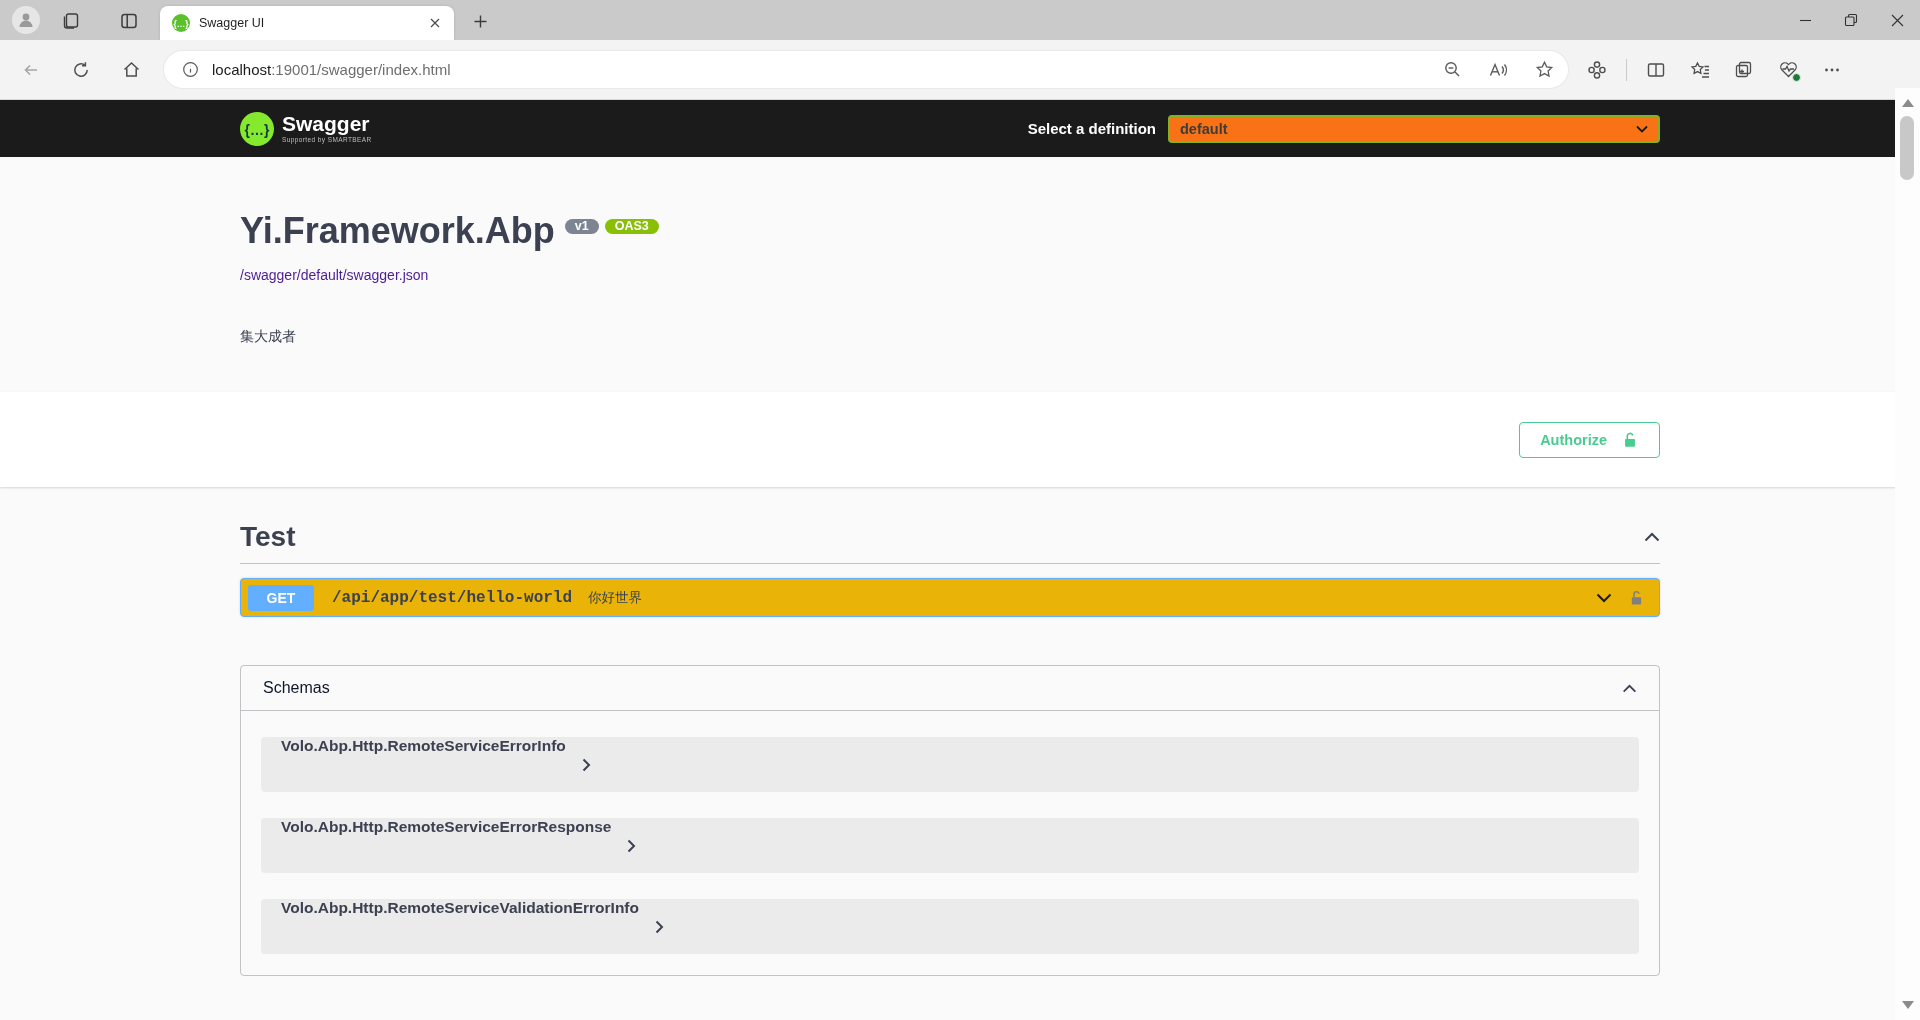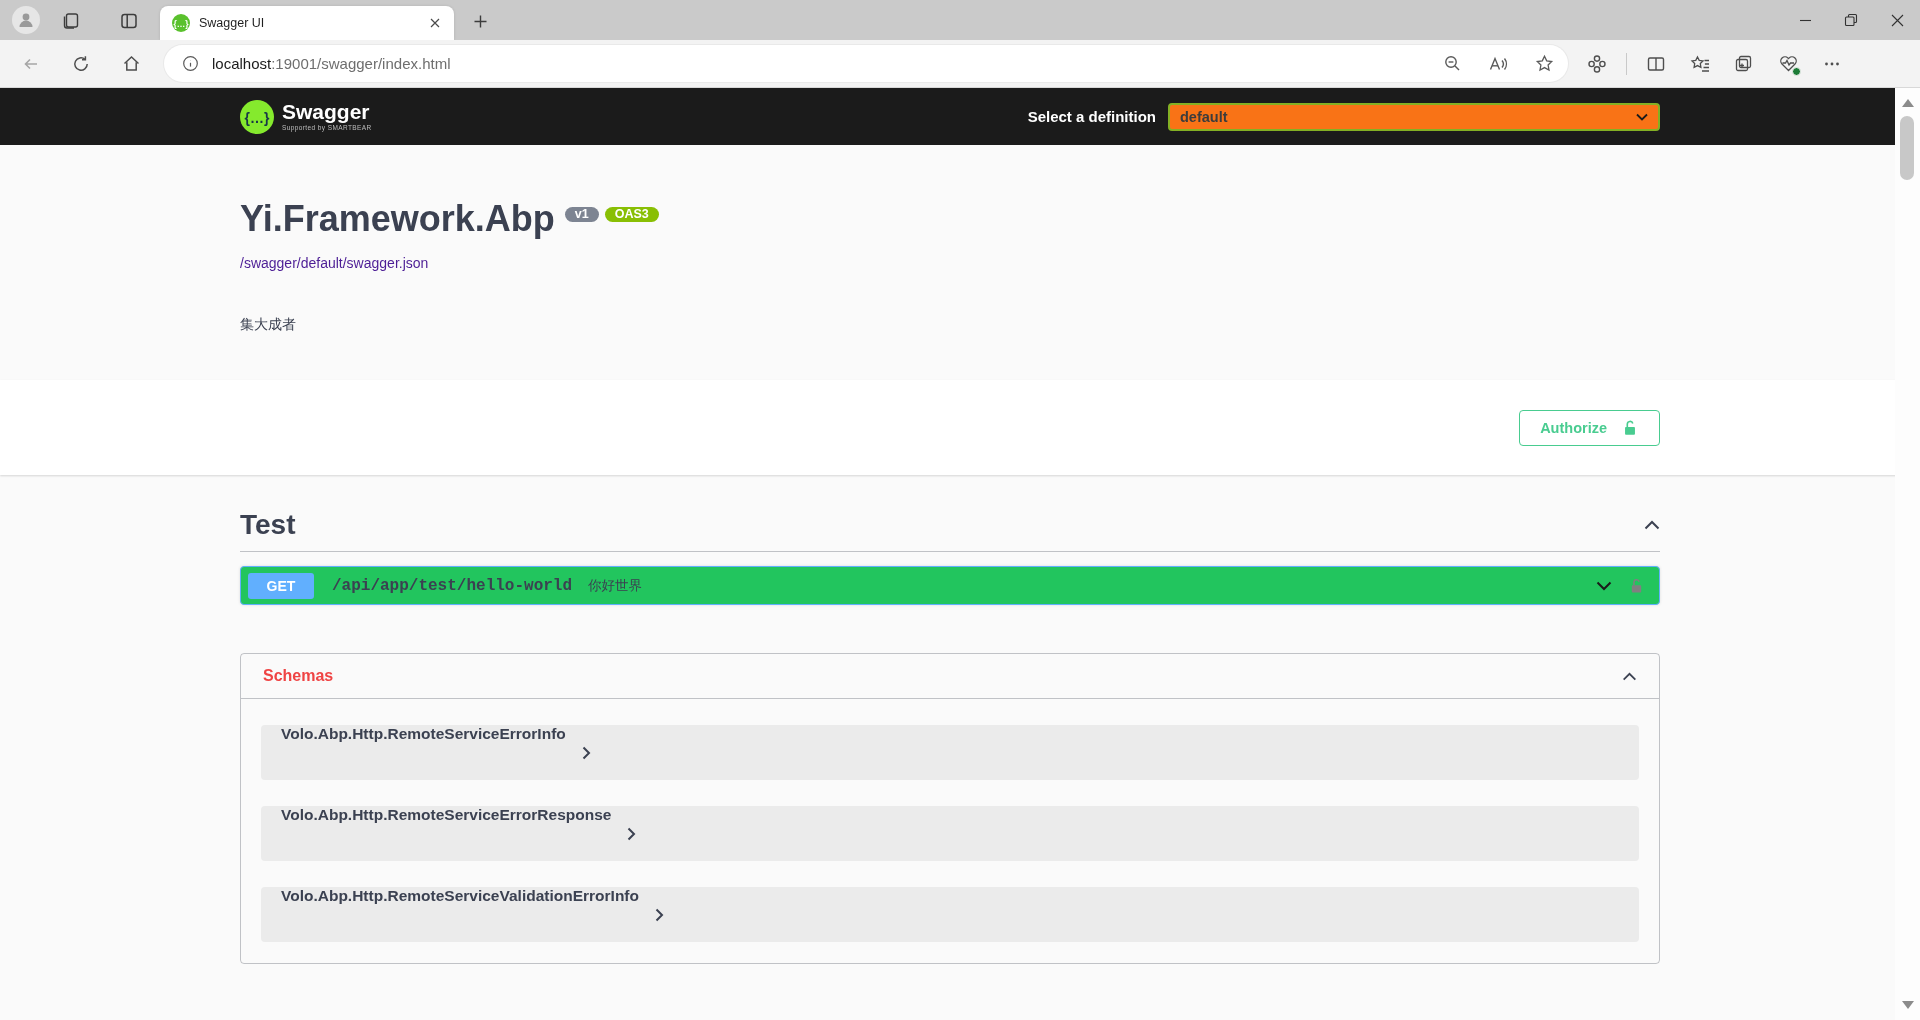--- a/index.html
+++ b/index.html
@@ -17,21 +17,21 @@
   .favicon { width:18px; height:18px; border-radius:50%; background:#5ac12d; display:flex;
     align-items:center; justify-content:center; flex:none; }
   .favicon svg text { fill:#fff; font-weight:bold; }
   .tab-title { margin-left:9px; font-size:12.5px; color:#1f1f1f; flex:1; white-space:nowrap; overflow:hidden; }
   .tab-close { width:18px; height:18px; display:flex; align-items:center; justify-content:center; cursor:pointer; }
   .newtab { position:absolute; left:468px; top:9px; width:24px; height:24px; display:flex;
     align-items:center; justify-content:center; cursor:pointer; }
   .wincontrols { position:absolute; right:0; top:0; height:40px; display:flex; }
   .winbtn { width:46px; height:40px; display:flex; align-items:center; justify-content:center; cursor:pointer; }
 
-  .toolbar { height:48px; background:#f3f3f3; display:flex; align-items:center;
+  .toolbar { height:60px; background:#f3f3f3; display:flex; align-items:center;
     border-bottom:1px solid #d8d8d8; position:relative; }
   .navbtn { width:34px; height:34px; display:flex; align-items:center; justify-content:center;
     border-radius:6px; cursor:pointer; flex:none; }
   .navbtn.back { margin-left:14px; } .navbtn { margin-left:16px; }
   .addressbar { margin-left:16px; width:1404px; height:37px; border-radius:19px; background:#fff;
     box-shadow:0 0 0 1px #e9e9e9; display:flex; align-items:center; padding:0 10px 0 14px; cursor:text; }
   .siteinfo { width:24px; height:24px; display:flex; align-items:center; justify-content:center;
     border-radius:50%; cursor:pointer; flex:none; }
   .url { margin-left:10px; font-size:15px; flex:1; white-space:nowrap; }
   .url .host { color:#1b1b1b; } .url .rest { color:#6e6e6e; }
@@ -77,34 +77,34 @@
   .scheme-inner { width:1420px; margin-left:240px; display:flex; }
   .authorize-btn { margin-left:auto; display:inline-flex; align-items:center; gap:14px;
     border:1px solid #49cc90; color:#49cc90; background:#fff; border-radius:4px;
     padding:8px 20px; font-size:14.5px; font-weight:bold; cursor:pointer; }
 
   .main { margin-top:34px; }
   .tag-header { display:flex; align-items:center; justify-content:space-between; cursor:pointer;
     padding-bottom:10px; border-bottom:1px solid rgba(59,65,81,.3); }
   .tag-title { font-size:28px; font-weight:bold; color:#3b4151; }
 
-  .opblock { margin-top:14px; height:39px; border:1px solid #61affe; background:#22c55e;
+  .opblock { margin-top:14px; height:39px; border:1px solid #61affe; background:#eab308;
     border-radius:4px; display:flex; align-items:center; padding:0 14px 0 7px;
     box-shadow:0 0 3px rgba(0,0,0,.12); cursor:pointer; }
   .method-badge { width:66px; height:26px; background:#61affe; color:#fff; border-radius:3px;
     font-size:14px; font-weight:bold; display:flex; align-items:center; justify-content:center; }
   .op-path { margin-left:18px; font-family:"Liberation Mono","DejaVu Sans Mono",monospace;
     font-size:16px; font-weight:bold; color:#3b4151; }
   .op-summary { margin-left:16px; font-size:13.5px; color:#3b4151; }
   .op-right { margin-left:auto; display:flex; align-items:center; gap:16px; }
 
   .models { margin-top:48px; border:1px solid rgba(59,65,81,.3); border-radius:4px; padding-bottom:0; }
   .models-header { display:flex; align-items:center; justify-content:space-between; cursor:pointer;
     padding:13px 22px; border-bottom:1px solid rgba(59,65,81,.3); }
-  .models-title { font-size:16px; font-weight:bold; color:#ef4444; }
+  .models-title { font-size:16px; font-weight:normal; color:#0f172a; }
   .model-row { margin:26px 20px; height:55px; background:#ebebeb; border-radius:4px;
     display:flex; padding:0 20px; cursor:pointer; }
   .model-row:last-child { margin-bottom:21px; }
   .model-name { font-size:15.5px; font-weight:bold; color:#3b4151; }
   .model-chevron { margin-left:16px; display:flex; align-items:center; }
 
   
   .pscroll { position:absolute; top:88px; right:0; bottom:0; width:25px; background:#fdfdfd; z-index:5; }
   .ps-up, .ps-down { position:absolute; left:0; width:25px; height:22px; display:flex;
     align-items:center; justify-content:center; cursor:pointer; }

